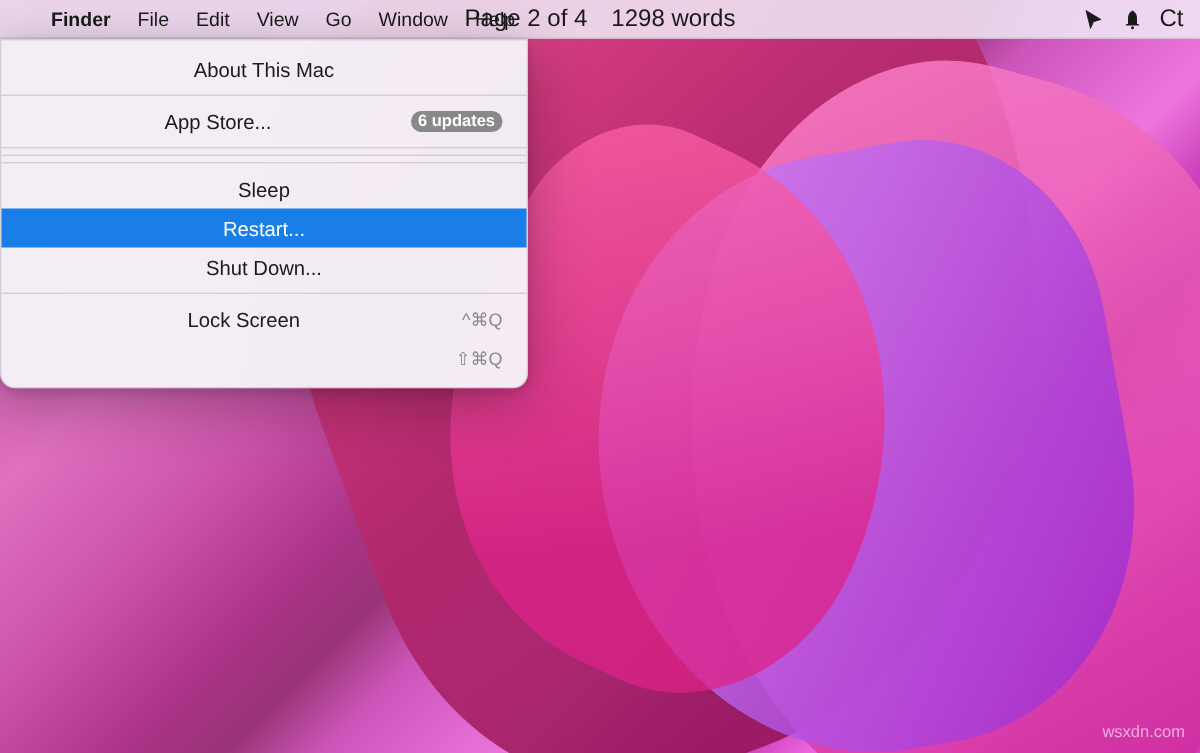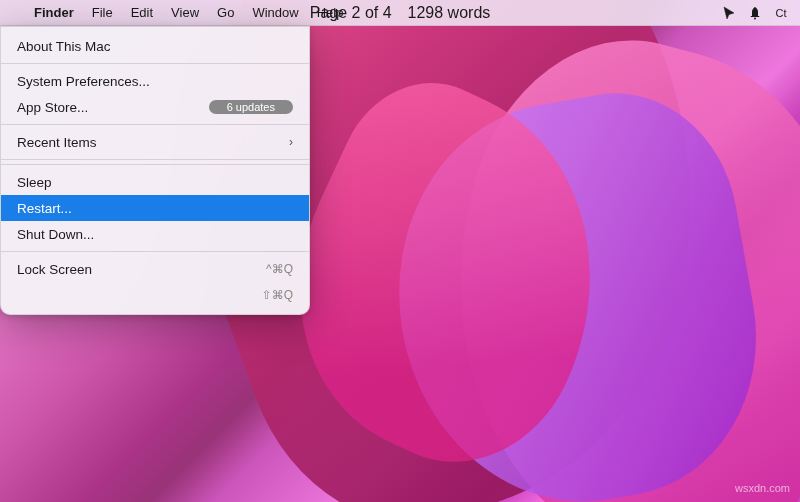--- a/index.html
+++ b/index.html
@@ -138,29 +138,30 @@
       color: #1a1a1a;
       display: flex;
       gap: 16px;
     }
 
     
     .apple-dropdown {
       position: absolute;
       top: 26px;
       left: 0;
-      width: 310px;
+      width: 352px;
       background: rgba(245, 242, 248, 0.96);
       backdrop-filter: blur(40px);
       -webkit-backdrop-filter: blur(40px);
       border-radius: 0 0 10px 10px;
       box-shadow: 0 10px 40px rgba(0,0,0,0.3), 0 2px 8px rgba(0,0,0,0.15);
       z-index: 200;
       padding: 6px 0;
       border: 1px solid rgba(0,0,0,0.12);
+      text-align: center;
     }
 
     .menu-item {
       display: flex;
       align-items: center;
       padding: 5px 16px;
       font-size: 13.5px;
       color: #1a1a1a;
       cursor: pointer;
       position: relative;
@@ -175,23 +176,24 @@
     }
     .menu-item .item-shortcut {
       font-size: 12px;
       color: #888;
       margin-left: auto;
     }
     .menu-item .item-badge {
       background: #888;
       color: white;
       border-radius: 10px;
-      padding: 1px 18px;
+      padding: 1px 5px;
       font-size: 11px;
       margin-left: auto;
+      font-weight: bold;
     }
     .menu-item .arrow {
       margin-left: auto;
       font-size: 12px;
       color: #555;
     }
     .menu-separator {
       height: 1px;
       background: rgba(0,0,0,0.12);
       margin: 4px 0;
@@ -248,49 +250,42 @@
         <path d="M3 2L13 8L8 9.5L6 14L3 2Z" fill="#1a1a1a" stroke="#1a1a1a" stroke-width="0.5"></path>
       </svg>
     </div>
     <div class="menubar-icon">
       <svg width="16" height="16" viewBox="0 0 16 16" fill="none">
         <path d="M8 2C8 2 5 3.5 5 7V11H11V7C11 3.5 8 2 8 2Z" fill="#1a1a1a"></path>
         <path d="M4 11H12L12.5 12H3.5L4 11Z" fill="#1a1a1a"></path>
         <circle cx="8" cy="13.5" r="1" fill="#1a1a1a"></circle>
       </svg>
     </div>
-    <div class="menubar-icon" style="font-size:11px; color:#1a1a1a;">
+    <div class="menubar-icon" style="font-size:16px; color:#1a1a1a;">
       <span>Ct</span>
     </div>
   </div>
 </div>
 
 <div class="apple-dropdown">
 
   <div class="menu-item">
     <span class="item-label">About This Mac</span>
   </div>
 
   <div class="menu-separator"></div>
 
-  <div class="menu-item">
-    <span class="item-label">System Preferences...</span>
-  </div>
 
   <div class="menu-item">
     <span class="item-label">App Store...</span>
     <span class="item-badge">6 updates</span>
   </div>
 
   <div class="menu-separator"></div>
 
-  <div class="menu-item">
-    <span class="item-label">Recent Items</span>
-    <span class="arrow">›</span>
-  </div>
 
   <div class="menu-separator"></div>
 
 
   <div class="menu-separator"></div>
 
   <div class="menu-item">
     <span class="item-label">Sleep</span>
   </div>
 

